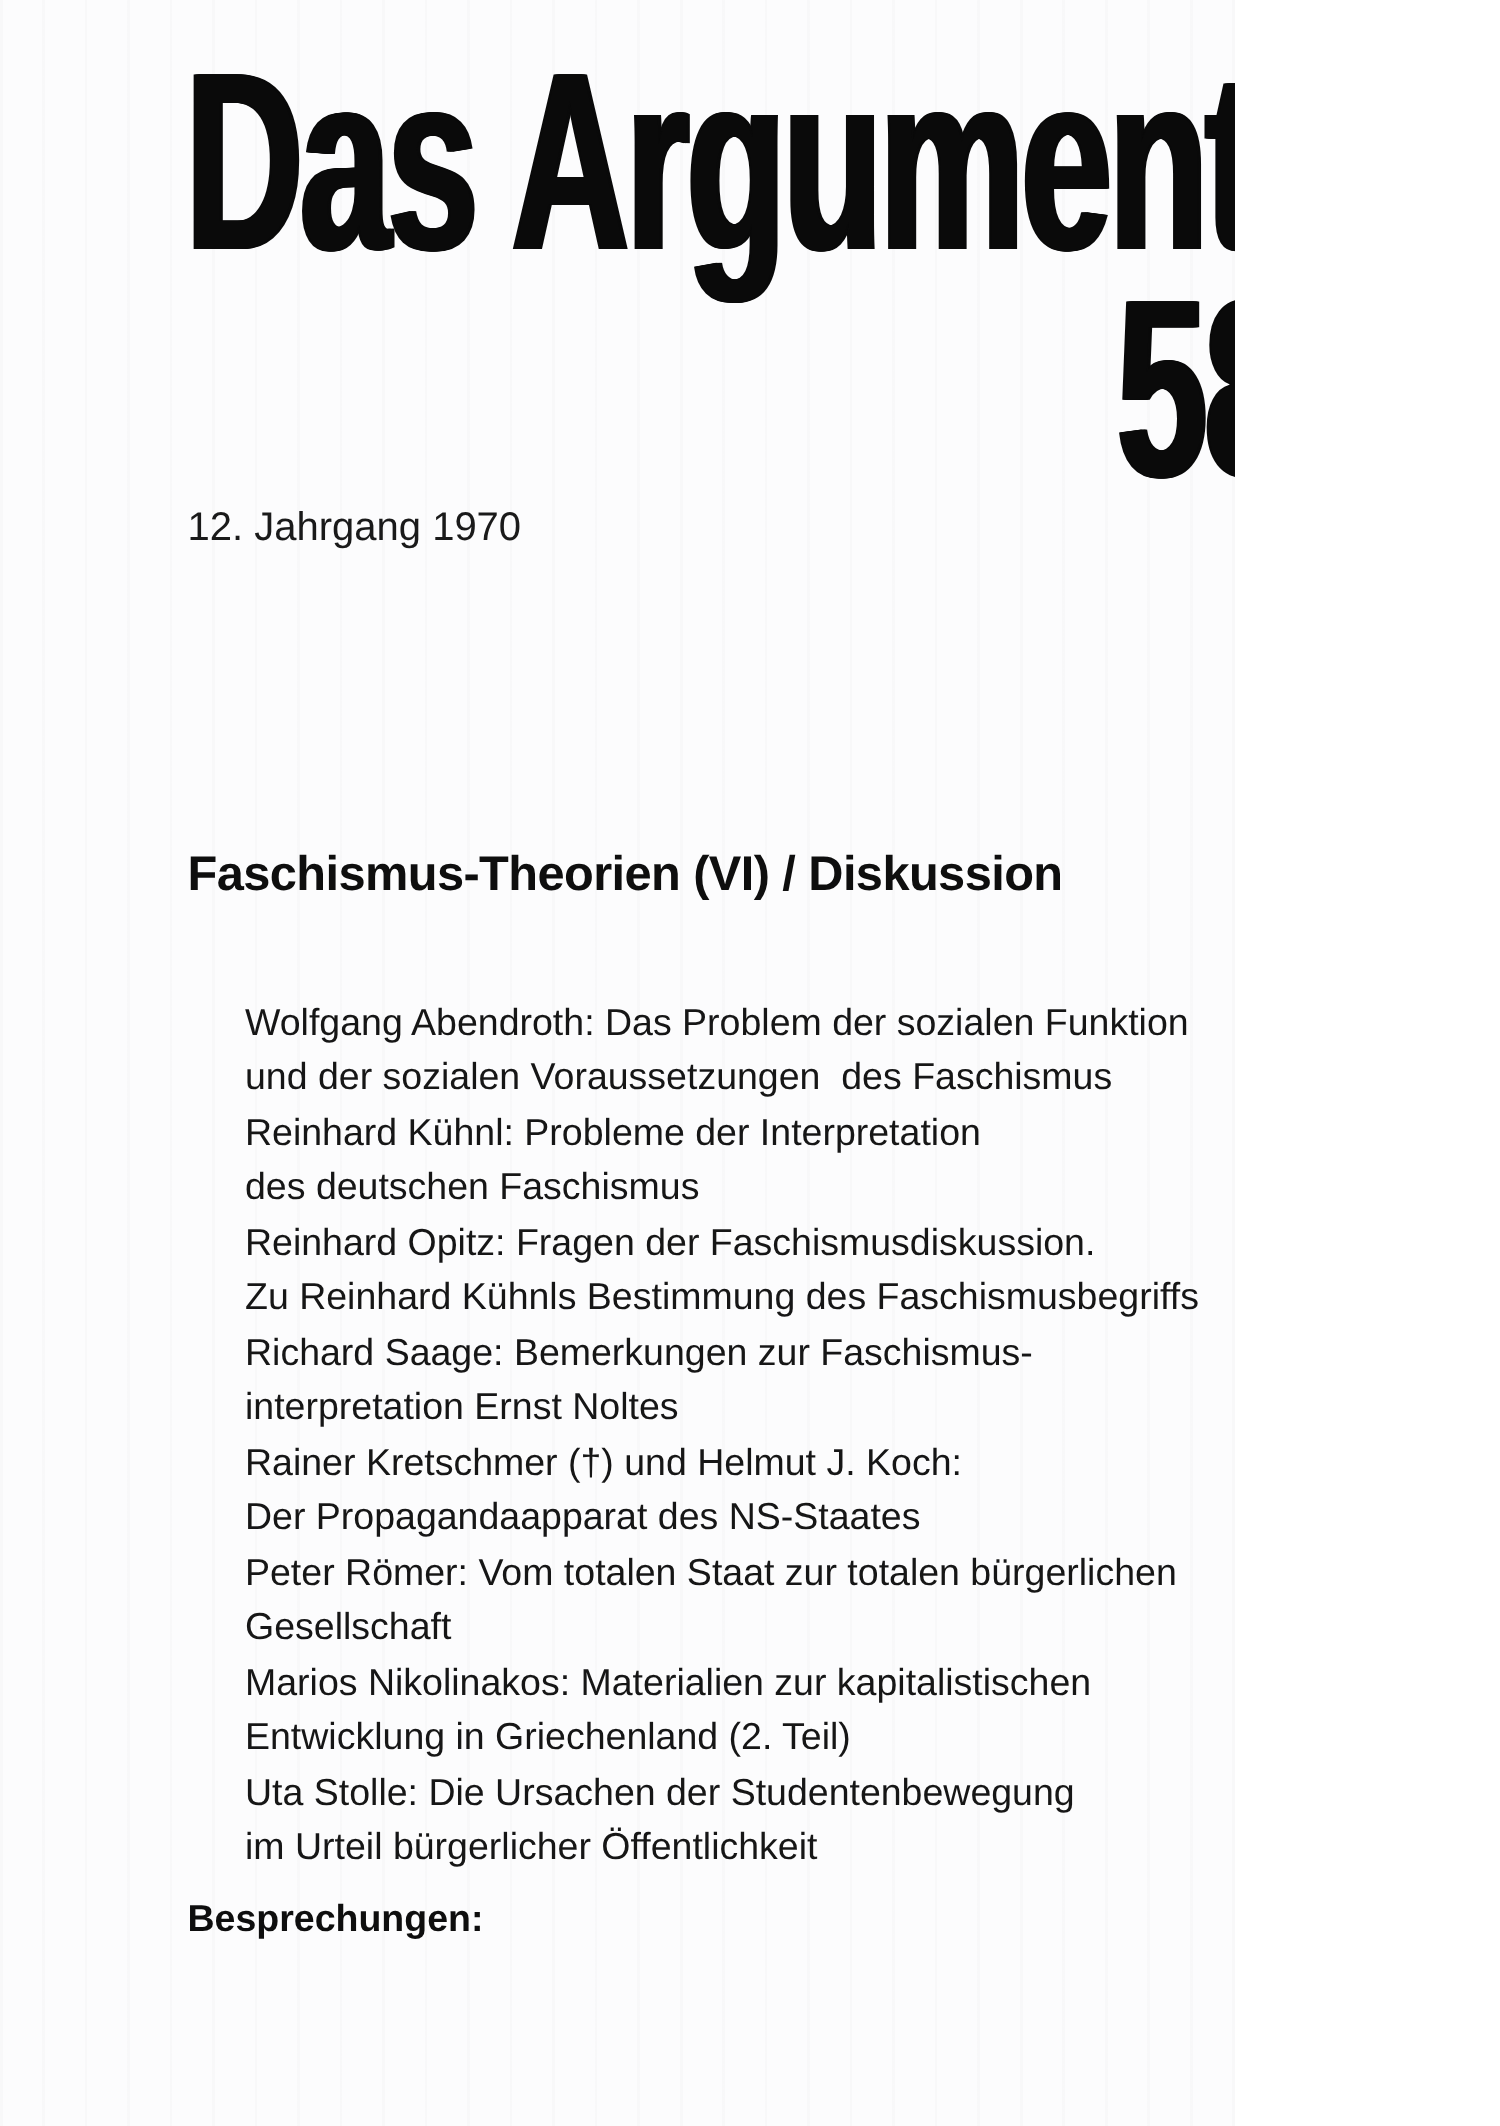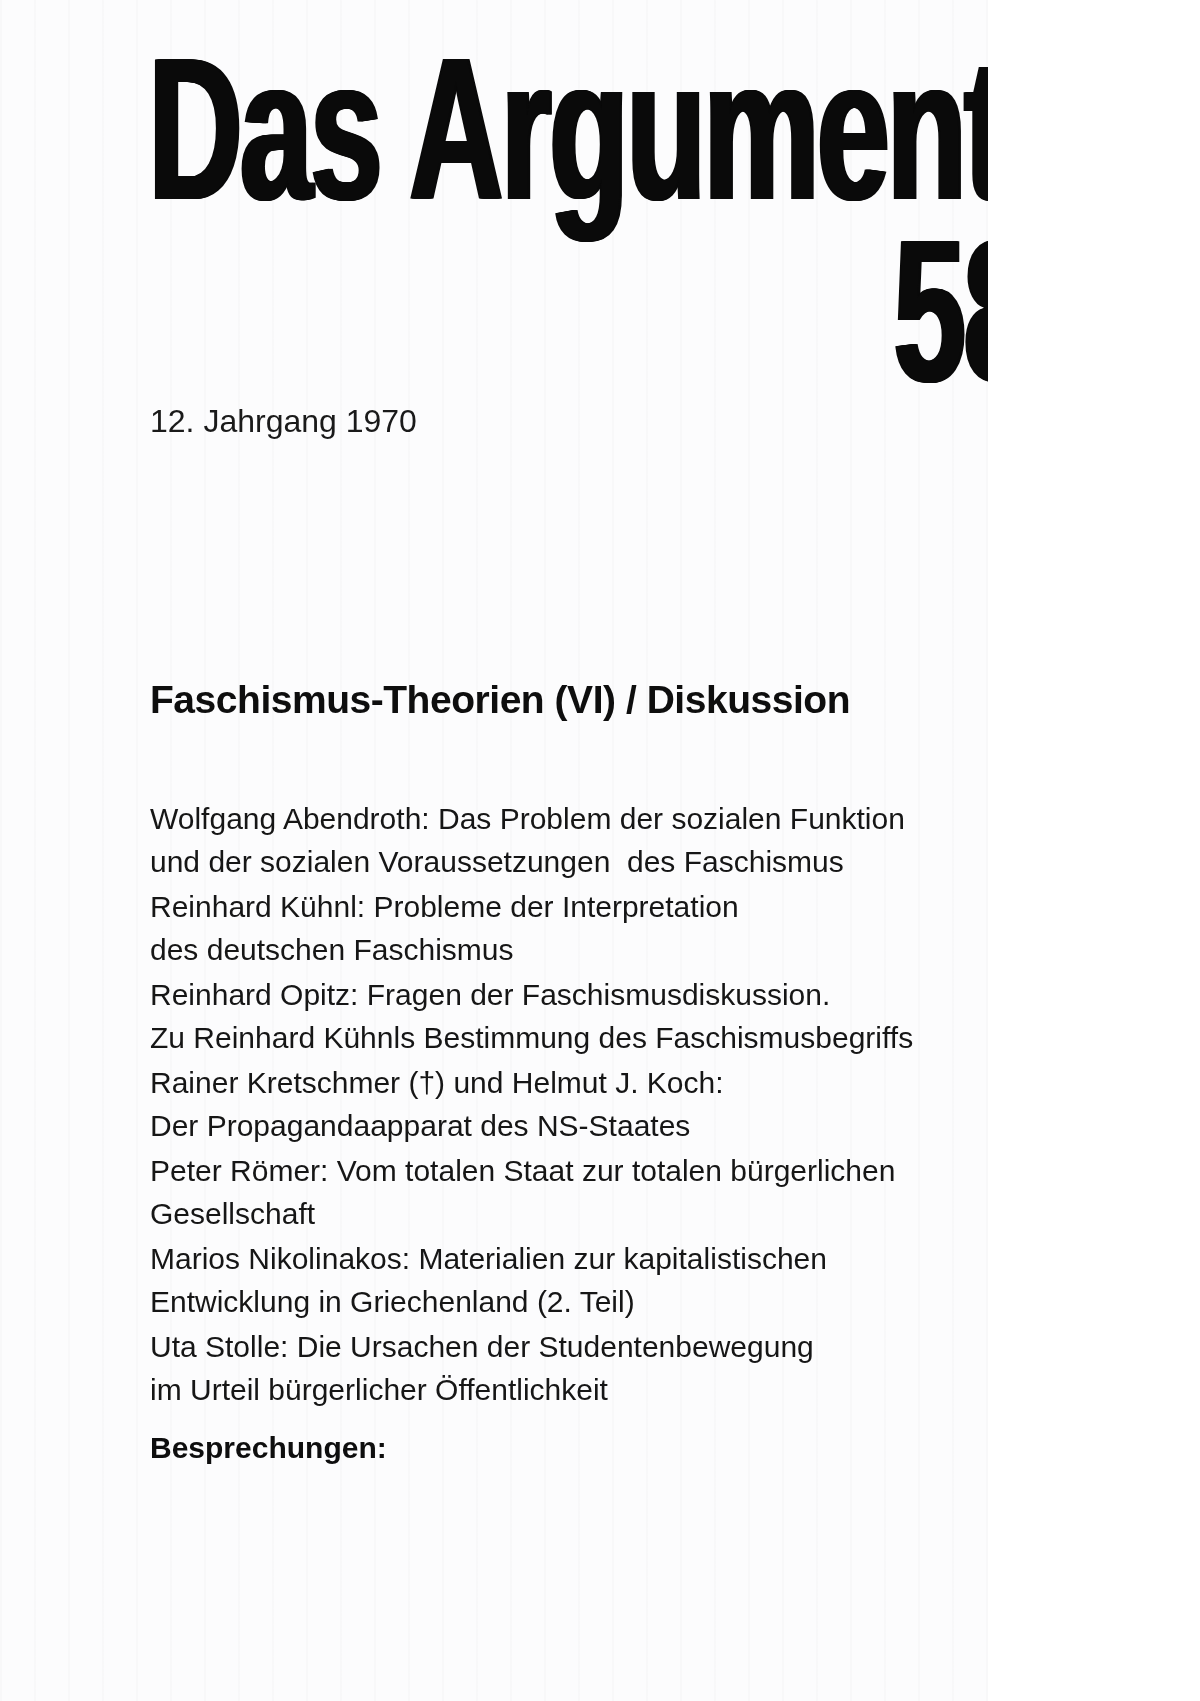--- a/index.html
+++ b/index.html
@@ -85,21 +85,21 @@
     position: absolute;
     top: 797px;
     left: 150px;
     width: 890px;
   }
   .entry {
     display: flex;
     align-items: flex-end;
     margin-bottom: 2px;
   }
-  .entry .lines { flex: 1 1 auto; min-width: 0; }
+  .entry .lines { flex: 1 1 auto; min-width: 0; margin-left: 46px; }
   .line {
     font-size: 30px;
     line-height: 43px;
     white-space: pre-wrap;
     color: #161616;
   }
   .pagenum {
     flex: 0 0 auto;
     font-size: 30px;
     line-height: 43px;
@@ -154,20 +154,27 @@
     </div>
 
     <div class="entry">
       <div class="lines">
         <div class="line">Reinhard Opitz: Fragen der Faschismusdiskussion.</div>
         <div class="line">Zu Reinhard Kühnls Bestimmung des Faschismusbegriffs</div>
       </div>
       <div class="pagenum">280</div>
     </div>
 
+    <div class="entry">
+      <div class="lines">
+        <div class="line">Richard Saage: Bemerkungen zur Faschismus-</div>
+        <div class="line">interpretation Ernst Noltes</div>
+      </div>
+      <div class="pagenum">292</div>
+    </div>
 
     <div class="entry">
       <div class="lines">
         <div class="line">Rainer Kretschmer (†) und Helmut J. Koch:</div>
         <div class="line">Der Propagandaapparat des NS-Staates</div>
       </div>
       <div class="pagenum">305</div>
     </div>
 
     <div class="entry">

